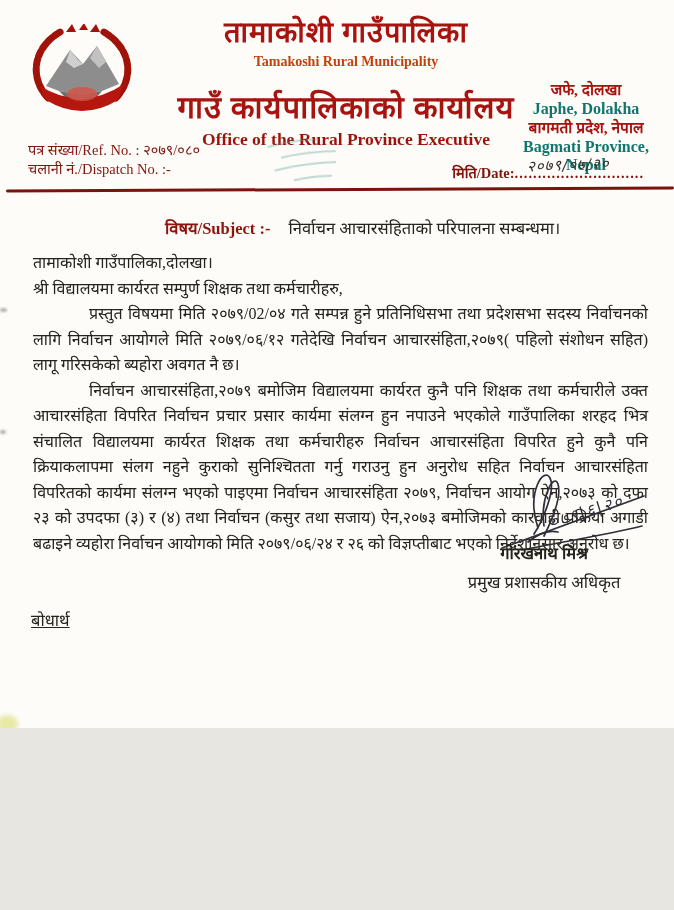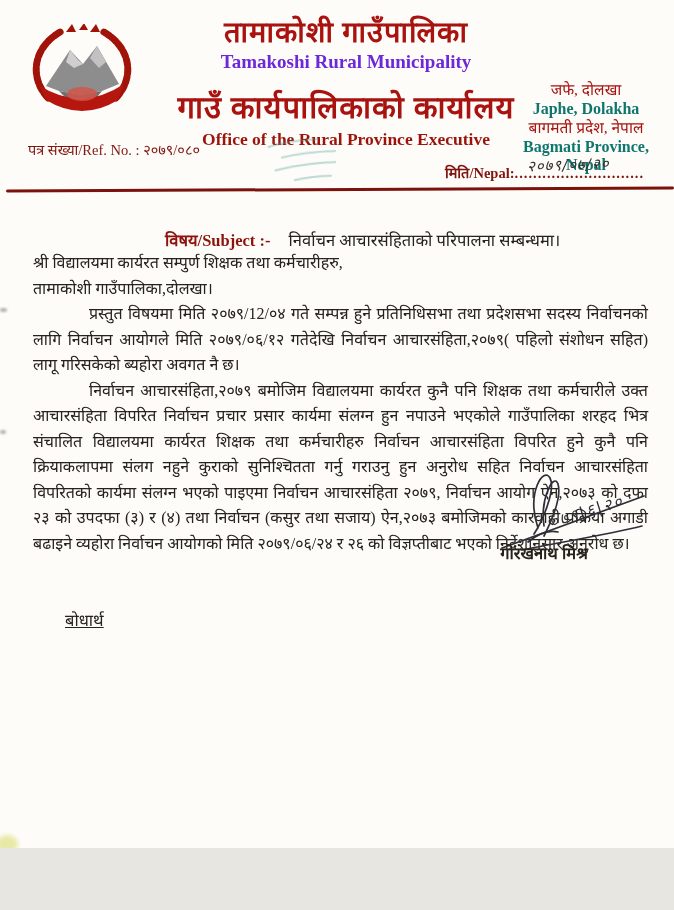--- a/index.html
+++ b/index.html
@@ -1,59 +1,59 @@
 <!DOCTYPE html>
 <html><head>
 <meta charset="utf-8">
 <style>
   html,body{margin:0;padding:0;background:#e8e6e0;}
   .page{
     position:relative;
-    width:674px;height:848px;
+    width:674px;height:728px;
     margin:0 auto;
     background:#fdfcf8;
     overflow:hidden;
     font-family:"Liberation Serif","DejaVu Serif",serif;
     color:#26221c;
   }
   
   .emblem{position:absolute;left:26px;top:24px;width:112px;height:108px;}
   .title-block{position:absolute;left:146px;top:14px;width:400px;text-align:center;}
   .t-np1{font-size:29px;font-weight:bold;color:#a8120f;line-height:36px;letter-spacing:1px;}
-  .t-en1{font-size:19px;font-weight:bold;color:#6d28d9;line-height:22px;margin-top:1px;}
+  .t-en1{font-size:14px;font-weight:bold;color:#c2410c;line-height:22px;margin-top:1px;}
   .t-np2{font-size:31px;font-weight:bold;color:#a8120f;line-height:38px;margin-top:16px;letter-spacing:1px;}
   .t-en2{font-size:17.5px;font-weight:bold;color:#9c130c;line-height:22px;margin-top:1px;}
   .addr{position:absolute;right:4px;top:80px;width:168px;text-align:center;color:#a8120f;}
-  .addr .np{font-size:15.5px;font-weight:normal;line-height:20px;}
+  .addr .np{font-size:15.5px;font-weight:bold;line-height:20px;}
   .addr .en{font-size:16px;font-weight:bold;line-height:18px;color:#0f766e;}
   
   .refblock{position:absolute;left:28px;top:141px;color:#801510;font-weight:normal;font-size:14.5px;line-height:19px;}
   .dateblock{position:absolute;right:30px;top:162px;color:#801510;font-weight:bold;font-size:14.5px;white-space:nowrap;}
   .date-dots{letter-spacing:1px;color:#801510;}
   .hand{font-family:"DejaVu Sans",sans-serif;font-style:italic;color:#37322c;}
   .hand-date-top{position:absolute;right:64px;top:154px;font-size:15px;transform:rotate(-2deg);letter-spacing:1px;}
   .rule{position:absolute;left:6px;top:188px;width:668px;height:3px;background:#7c120c;transform:rotate(-0.25deg);border-radius:2px;}
   
   .stamp{position:absolute;left:252px;top:132px;width:120px;height:62px;opacity:.45;filter:blur(.7px);transform:rotate(-7deg);}
   
-  .subject{position:absolute;left:33px;right:26px;top:228px;font-size:16.5px;}
+  .subject{position:absolute;left:33px;right:26px;top:216px;font-size:16.5px;}
   .subject-label{color:#8e130c;font-weight:bold;margin-left:132px;}
   .subject-text{color:#26221c;margin-left:14px;}
   
   .body-text{position:absolute;left:33px;right:26px;top:250px;font-size:16px;line-height:25.5px;}
   .body-text p{margin:0;}
   .para{text-align:justify;text-indent:56px;}
   
   .scribble{position:absolute;left:492px;top:462px;width:160px;height:92px;}
   .hand-date-sig{position:absolute;left:548px;top:500px;font-size:16px;transform:rotate(-17deg);letter-spacing:2px;color:#2e2f38;}
   .sigblock{position:absolute;left:428px;top:543px;width:232px;text-align:center;font-size:16.5px;line-height:22px;}
   .sig-name{margin-bottom:7px;font-weight:bold;}
   
   .ccblock{position:absolute;left:31px;top:609px;font-size:16.5px;line-height:24px;}
-  .cc-head{text-decoration:underline;margin-left:34px;}
+  .cc-head{text-decoration:underline;}
   
   .smudge{position:absolute;left:-4px;bottom:-5px;width:22px;height:18px;background:#e8e9a6;border-radius:50%;filter:blur(2px);}
   .edge-mark{position:absolute;background:#b9b5ad;border-radius:2px;filter:blur(1px);}
 </style>
 </head>
 <body>
 
 <div class="page">
 
   <svg class="emblem" viewBox="0 0 112 108" aria-hidden="true">
@@ -85,60 +85,62 @@
     <div class="en">Japhe, Dolakha</div>
     <div class="np">बागमती प्रदेश, नेपाल</div>
     <div class="en">Bagmati Province, Nepal</div>
   </div>
 
   <div class="refblock">
     <div>
       <span>पत्र संख्या/Ref. No. :</span>
       <span>२०७९/०८०</span>
     </div>
+    <div>चलानी नं./Dispatch No. :-</div>
   </div>
 
   <svg class="stamp" viewBox="0 0 120 62" aria-hidden="true">
     <g stroke="#4d9a90" stroke-width="2" fill="none" opacity="0.8">
       <path d="M18,10 q20,-4 50,-2 M30,22 q25,-3 55,0 M22,34 q30,-4 62,-1 M40,46 q18,-2 38,0"></path>
     </g>
   </svg>
 
   <div class="dateblock">
-    <span>मिति/Nepal:</span><span class="date-dots">............................</span>
+    <span>मिति/Date:</span><span class="date-dots">............................</span>
   </div>
   <div class="hand hand-date-top">२०७९/०७/२०</div>
 
   <div class="rule"></div>
 
   <div class="subject">
     <span class="subject-label">विषय/Subject :-</span>
     <span class="subject-text">निर्वाचन आचारसंहिताको परिपालना सम्बन्धमा।</span>
   </div>
 
   <div class="body-text">
+    <p>तामाकोशी गाउँपालिका,दोलखा।</p>
     <p>श्री विद्यालयमा कार्यरत सम्पुर्ण शिक्षक तथा कर्मचारीहरु,</p>
-    <p>तामाकोशी गाउँपालिका,दोलखा।</p>
-    <p class="para">प्रस्तुत विषयमा मिति २०७९/12/०४ गते सम्पन्न हुने प्रतिनिधिसभा तथा प्रदेशसभा सदस्य निर्वाचनको लागि निर्वाचन आयोगले मिति २०७९/०६/१२ गतेदेखि निर्वाचन आचारसंहिता,२०७९( पहिलो संशोधन सहित) लागू गरिसकेको ब्यहोरा अवगत नै छ।</p>
+    <p class="para">प्रस्तुत विषयमा मिति २०७९/02/०४ गते सम्पन्न हुने प्रतिनिधिसभा तथा प्रदेशसभा सदस्य निर्वाचनको लागि निर्वाचन आयोगले मिति २०७९/०६/१२ गतेदेखि निर्वाचन आचारसंहिता,२०७९( पहिलो संशोधन सहित) लागू गरिसकेको ब्यहोरा अवगत नै छ।</p>
     <p class="para">निर्वाचन आचारसंहिता,२०७९ बमोजिम विद्यालयमा कार्यरत कुनै पनि शिक्षक तथा कर्मचारीले उक्त आचारसंहिता विपरित निर्वाचन प्रचार प्रसार कार्यमा संलग्न हुन नपाउने भएकोले गाउँपालिका शरहद भित्र संचालित विद्यालयमा कार्यरत शिक्षक तथा कर्मचारीहरु निर्वाचन आचारसंहिता विपरित हुने कुनै पनि क्रियाकलापमा संलग नहुने कुराको सुनिश्चितता गर्नु गराउनु हुन अनुरोध सहित निर्वाचन आचारसंहिता विपरितको कार्यमा संलग्न भएको पाइएमा निर्वाचन आचारसंहिता २०७९, निर्वाचन आयोग ऐन,२०७३ को दफा २३ को उपदफा (३) र (४) तथा निर्वाचन (कसुर तथा सजाय) ऐन,२०७३ बमोजिमको कारवाही प्रक्रिया अगाडी बढाइने व्यहोरा निर्वाचन आयोगको मिति २०७९/०६/२४ र २६ को विज्ञप्तीबाट भएको निर्देशानुसार अनुरोध छ।</p>
   </div>
 
   <svg class="scribble" viewBox="0 0 160 92" aria-hidden="true">
     <g fill="none" stroke="#2e2f38" stroke-width="1.7" stroke-linecap="round">
       <path d="M46,66 C34,30 52,4 58,16 C64,28 50,60 42,72"></path>
       <path d="M52,64 C48,36 62,10 66,22 C70,36 58,62 52,74"></path>
       <path d="M36,80 C48,70 58,68 66,70"></path>
       <path d="M10,86 L152,34"></path>
       <path d="M30,88 C70,80 118,72 150,64"></path>
     </g>
   </svg>
   <div class="hand hand-date-sig">०७९|६|२०</div>
 
   <div class="sigblock">
     <div class="sig-name">गोरखनाथ मिश्र</div>
+    <div>प्रमुख प्रशासकीय अधिकृत</div>
   </div>
 
   <div class="ccblock">
     <div class="cc-head">बोधार्थ</div>
   </div>
 
   <div class="smudge"></div>
   <div class="edge-mark" style="left:0;top:308px;width:7px;height:4px;"></div>
   <div class="edge-mark" style="left:0;top:430px;width:6px;height:4px;"></div>
 

